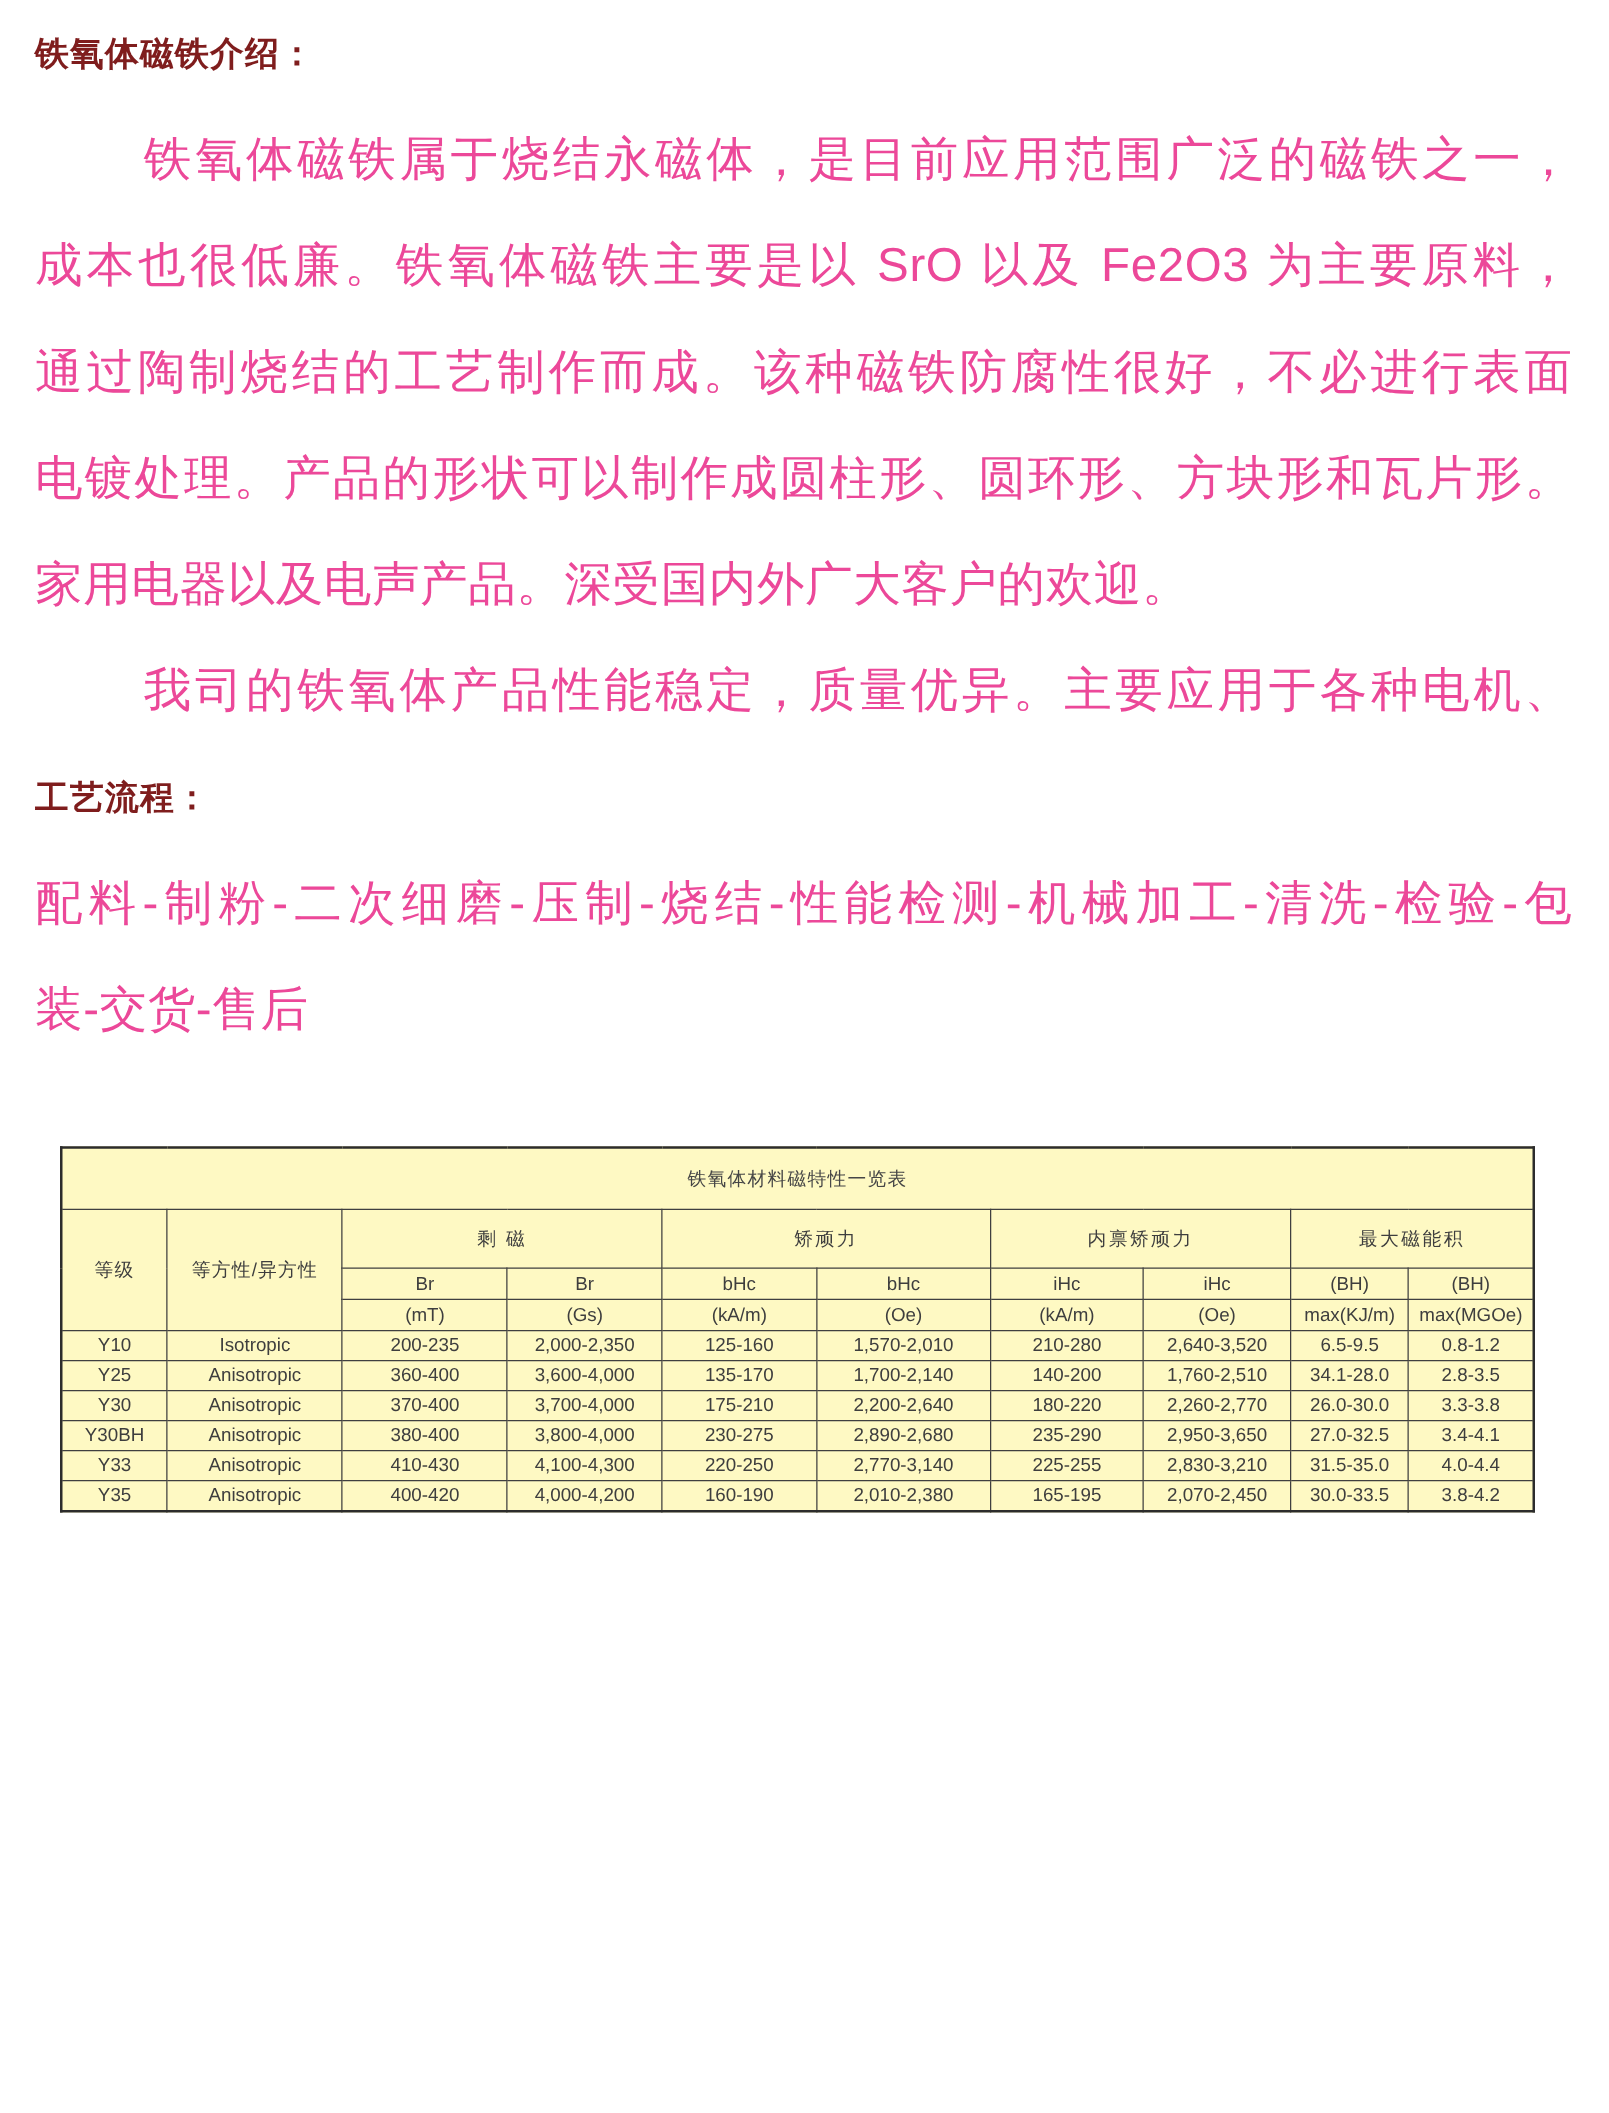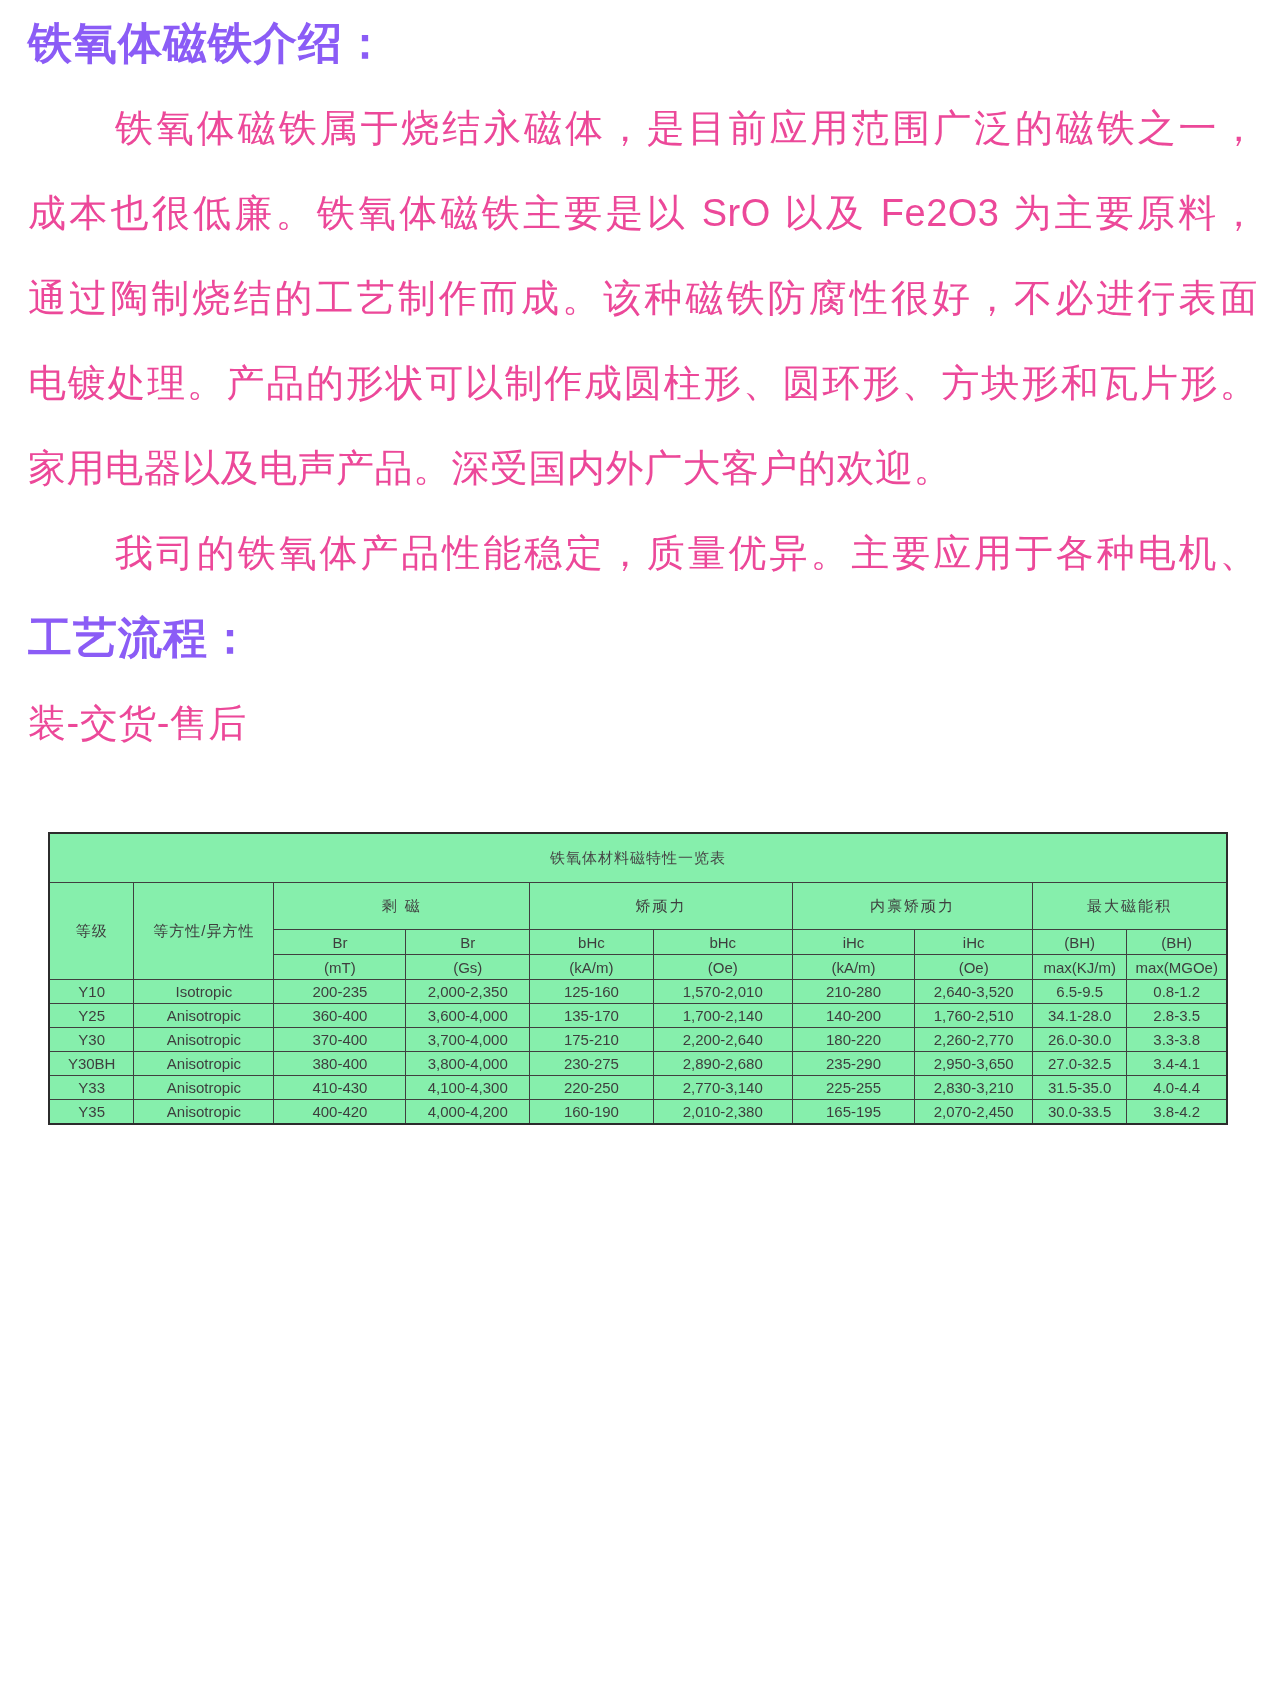--- a/index.html
+++ b/index.html
@@ -27,35 +27,35 @@
   }
   .just {
     white-space: normal;
     text-align: justify;
     text-align-last: justify;
     text-justify: inter-character;
   }
   .indent { text-indent: 87px; }
   .hline {
     font-weight: bold;
-    font-size: 44px;
-    color: #8b5cf6;
+    font-size: 27px;
+    color: #7f1d1d;
     letter-spacing: 1px;
   }
   
   .spec-wrap {
     margin: 51px 0 0 20px;
     width: 1180px;
     background: #fdfdfd;
   }
   table.spec {
     width: 100%;
     border-collapse: collapse;
     table-layout: fixed;
-    background: #86efac;
+    background: #fef9c3;
     color: #3e3e3e;
     border: 2px solid #2c2c2c;
   }
   table.spec th, table.spec td {
     border: 1px solid #3f3f3f;
     text-align: center;
     vertical-align: middle;
     font-weight: normal;
     font-size: 15px;
     padding: 0;
@@ -87,20 +87,21 @@
 
   <div class="tline just indent">铁氧体磁铁属于烧结永磁体，是目前应用范围广泛的磁铁之一，</div>
   <div class="tline just">成本也很低廉。铁氧体磁铁主要是以 SrO 以及 Fe2O3 为主要原料，</div>
   <div class="tline just">通过陶制烧结的工艺制作而成。该种磁铁防腐性很好，不必进行表面</div>
   <div class="tline just">电镀处理。产品的形状可以制作成圆柱形、圆环形、方块形和瓦片形。</div>
   <div class="tline">家用电器以及电声产品。深受国内外广大客户的欢迎。</div>
   <div class="tline just indent">我司的铁氧体产品性能稳定，质量优异。主要应用于各种电机、</div>
 
   <div class="tline hline">工艺流程：</div>
 
+  <div class="tline just">配料-制粉-二次细磨-压制-烧结-性能检测-机械加工-清洗-检验-包</div>
   <div class="tline">装-交货-售后</div>
 
   <div class="spec-wrap">
     <table class="spec">
       <colgroup>
         <col style="width:7.2%">
         <col style="width:11.9%">
         <col style="width:11.2%">
         <col style="width:10.5%">
         <col style="width:10.5%">

